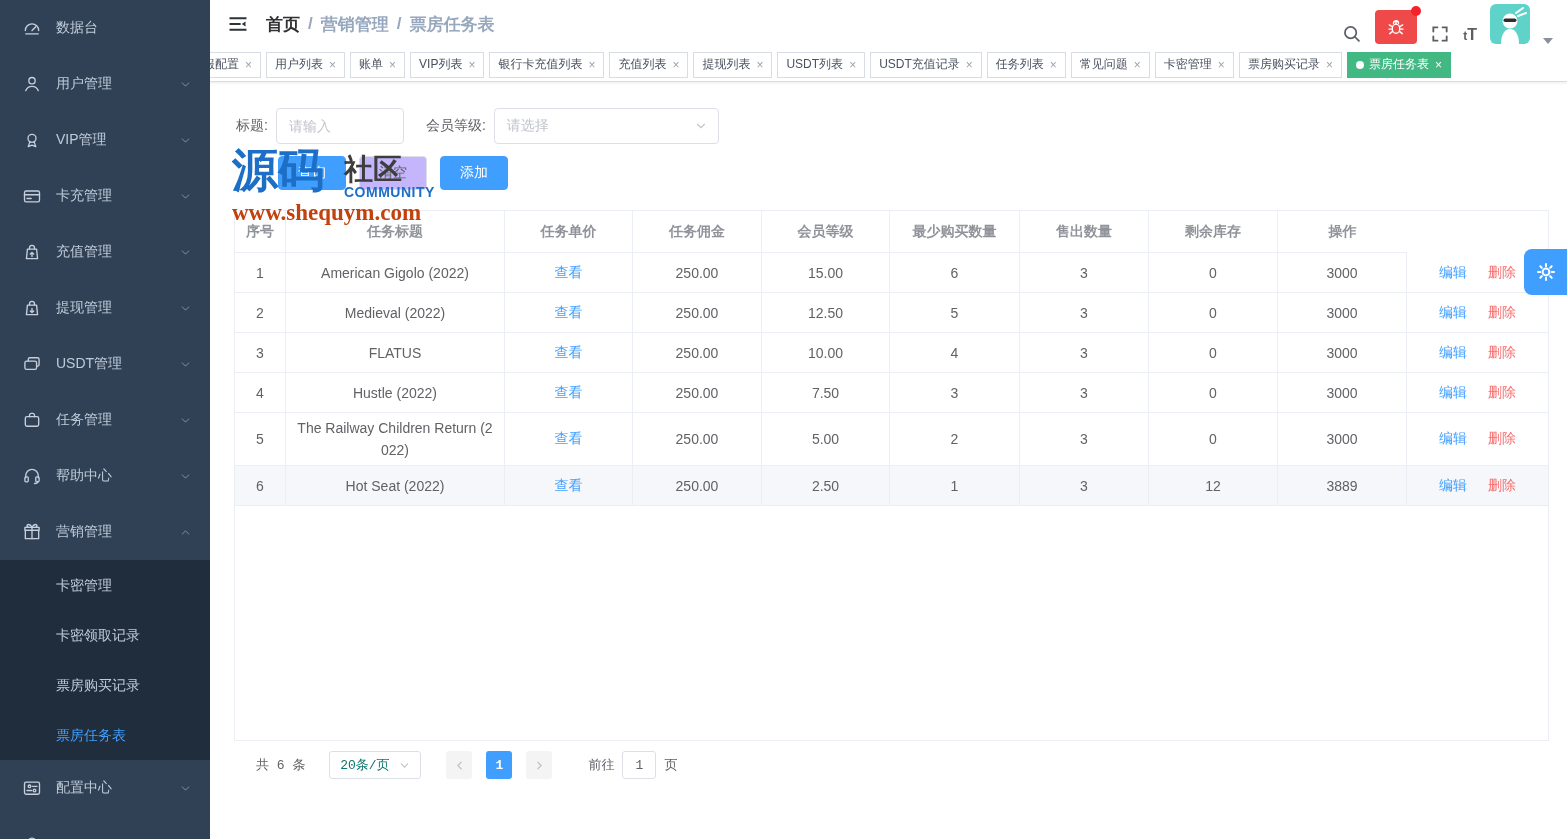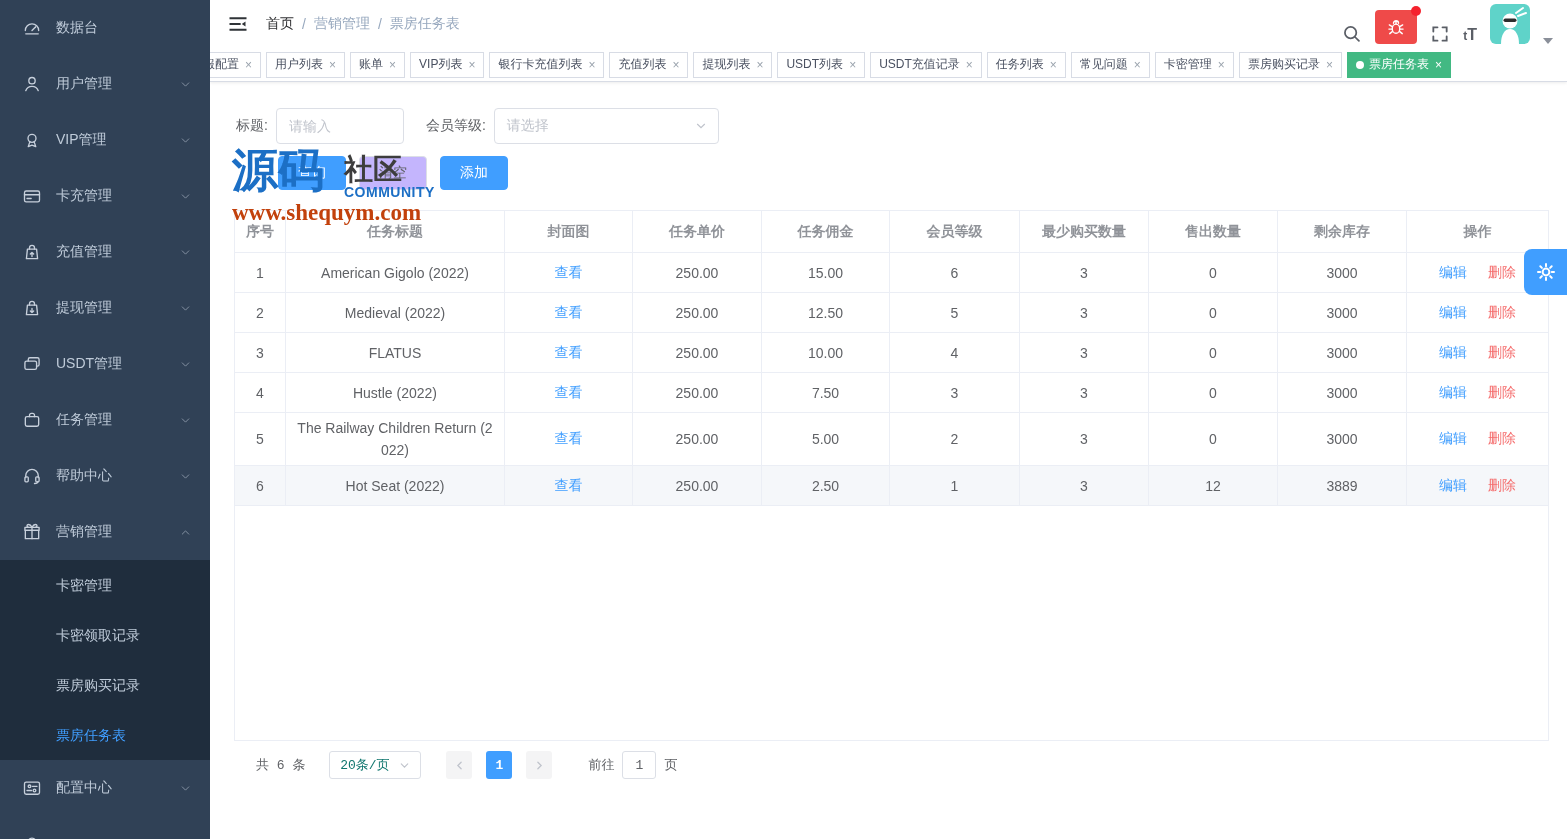--- a/index.html
+++ b/index.html
@@ -17,21 +17,21 @@
   .chev { color:#8e9bab; display:flex; }
   .submenu { background:#1f2d3d; }
   .submenu-item { height:50px; line-height:50px; padding-left:56px; color:#bfcbd9;
     font-size:14px; cursor:pointer; }
   .submenu-item.active { color:#409EFF; }
 
   
   .navbar { position:absolute; left:210px; top:0; width:1357px; height:48px;
     background:#fff; display:flex; align-items:center; padding:0 14px 0 18px; z-index:10; }
   .hamburger { color:#2f3337; display:flex; cursor:pointer; }
-  .breadcrumb { margin-left:18px; font-size:14px; display:flex; gap:8px; align-items:center; }
+  .breadcrumb { margin-left:18px; font-size:17px; display:flex; gap:8px; align-items:center;font-weight:bold; }
   .bc-home { color:#303133; }
   .bc-sep { color:#97a8be; }
   .bc-item { color:#97a8be; }
   .nav-right { margin-left:auto; display:flex; align-items:flex-end; gap:13px; }
   .nav-icon { color:#5a5e66; display:flex; cursor:pointer; }
   .bug-btn { width:42px; height:34px; background:#ef4a49; border-radius:4px;
     display:flex; align-items:center; justify-content:center; color:#fff;
     position:relative; cursor:pointer; }
   .bug-dot { position:absolute; top:-4px; right:-4px; width:10px; height:10px;
     border-radius:50%; background:#f5222d; }
@@ -417,21 +417,20 @@
   <div class="btn-row">
     <button class="btn primary">查询</button>
     <button class="btn plain">清空</button>
     <button class="btn primary">添加</button>
   </div>
 
   <div class="table-wrap">
     <div class="grid-row">
         <div class="th">序号</div>
         <div class="th">任务标题</div>
-        <div class="th">封面图</div>
         <div class="th">任务单价</div>
         <div class="th">任务佣金</div>
         <div class="th">会员等级</div>
         <div class="th">最少购买数量</div>
         <div class="th">售出数量</div>
         <div class="th">剩余库存</div>
         <div class="th">操作</div>
       </div>
     <div>
         <div class="grid-row trow">

